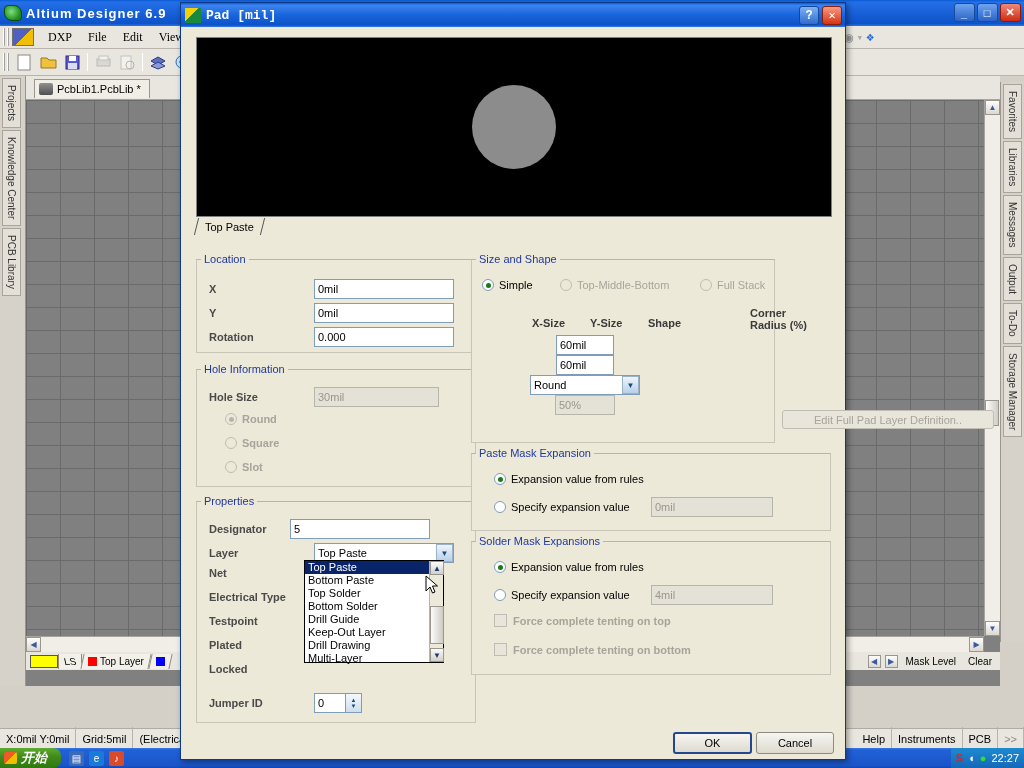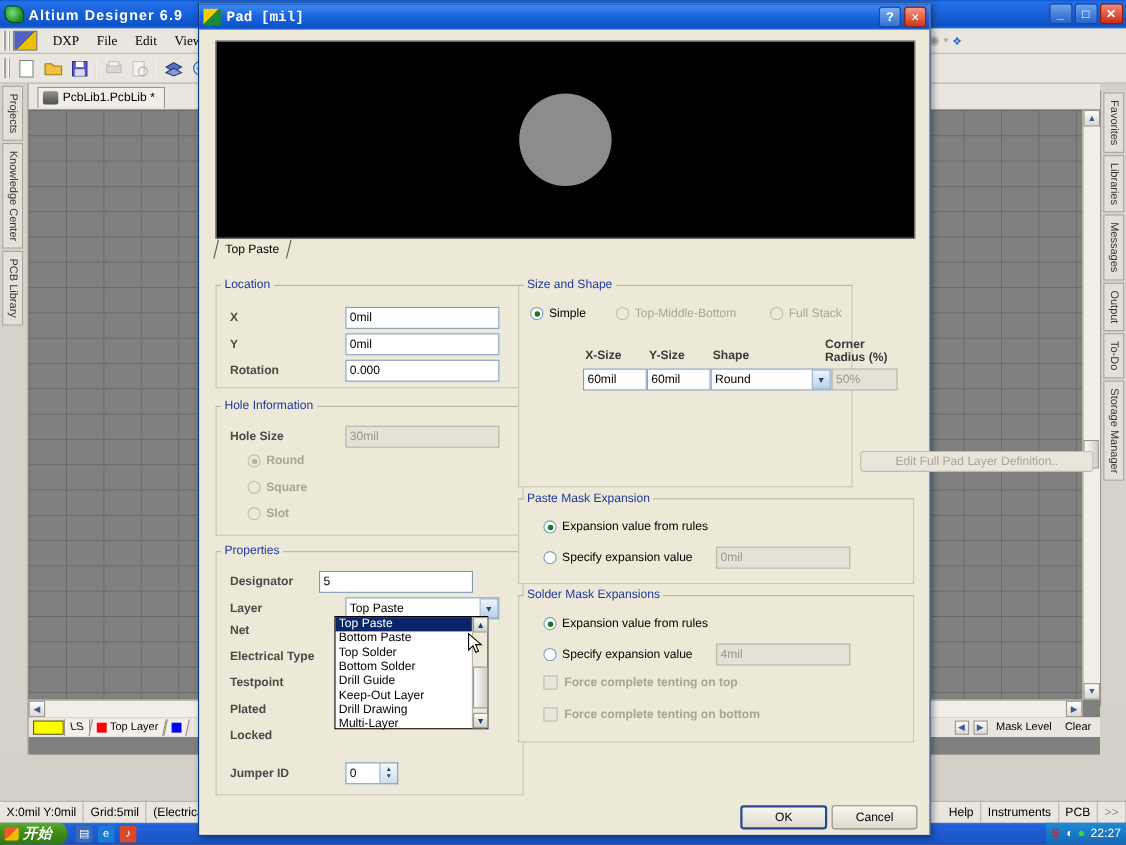--- a/index.html
+++ b/index.html
@@ -494,21 +494,21 @@
     <div class="row" style="left:12px; top:62px; width:260px;">
       <span class="lbl" style="width:105px;">Rotation</span>
       <div class="fld" style="width:140px;">0.000</div>
     </div>
   </fieldset>
 
   <fieldset class="grp" style="left:15px; top:360px; width:280px; height:124px;">
     <legend>Hole Information</legend>
     <div class="row" style="left:12px; top:12px; width:260px;">
       <span class="lbl" style="width:105px;">Hole Size</span>
-      <div class="fld disabled" style="width:140px;">30mil</div>
+      <div class="fld disabled" style="width:125px;">30mil</div>
     </div>
     <div class="row" style="left:28px; top:38px;">
       <span class="radio dis on"></span>
       <span class="rlabel dim">Round</span>
     </div>
     <div class="row" style="left:28px; top:62px;">
       <span class="radio dis"></span>
       <span class="rlabel dim">Square</span>
     </div>
     <div class="row" style="left:28px; top:86px;">
@@ -568,21 +568,21 @@
     <div class="row" style="left:228px; top:14px;">
       <span class="radio dis"></span>
       <span class="rlabel dim" style="font-weight:normal;">Full Stack</span>
     </div>
 
     <span class="colhdr" style="left:60px; top:52px;">X-Size</span>
     <span class="colhdr" style="left:118px; top:52px;">Y-Size</span>
     <span class="colhdr" style="left:176px; top:52px;">Shape</span>
     <span class="colhdr" style="left:278px; top:42px; width:66px; line-height:12px;">Corner Radius (%)</span>
 
-    <div class="row" style="left:58px; top:70px;">
+    <div class="row" style="left:58px; top:70px;flex-direction:column;">
       <div class="fld" style="width:58px;">60mil</div>
       <div class="fld" style="width:58px;">60mil</div>
       <div class="combo" style="width:110px;">
         <span>Round</span>
         <span class="arrow">▼</span>
       </div>
       <div class="fld disabled" style="width:60px;">50%</div>
     </div>
 
     <div class="btn disabled" style="position:absolute; left:310px; top:145px; width:212px; height:19px;">Edit Full Pad Layer Definition..</div>

